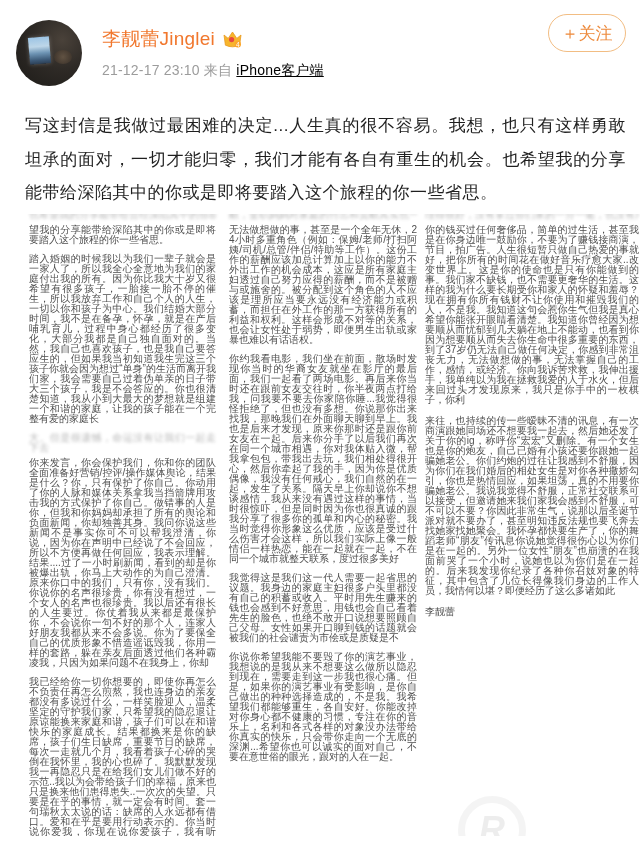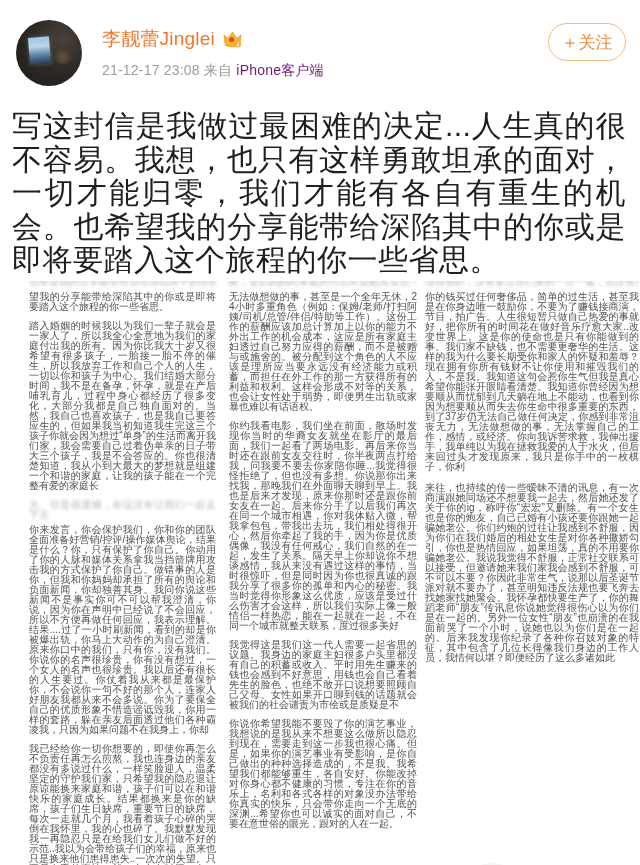--- a/index.html
+++ b/index.html
@@ -21,29 +21,29 @@
   }
   .avatar .hand{
     position:absolute;right:10px;top:30px;width:18px;height:14px;border-radius:50%;
     background:radial-gradient(circle,#6b5a48 0%,#473b30 70%,transparent 100%);opacity:.8;
   }
   .header-info{margin-left:20px;padding-top:6px;}
   .username-row{display:flex;align-items:center;}
   .username{color:#f1772d;font-size:19px;font-weight:500;letter-spacing:.2px;}
   .badge{margin-left:7px;display:inline-flex;}
   .meta{margin-top:10px;font-size:14px;color:#9c9c9c;letter-spacing:.2px;}
-  .meta .src{color:#701a75;}
+  .meta .src{color:#000000;text-decoration:underline;}
   .follow-btn{
-    position:absolute;right:14px;top:23px;width:78px;height:38px;box-sizing:border-box;
+    position:absolute;right:14px;top:14px;width:78px;height:38px;box-sizing:border-box;
     border:1.5px solid #f2bd83;border-radius:20px;background:#fff;color:#ed8a3c;
     font-size:17px;display:flex;align-items:center;justify-content:center;cursor:pointer;
   }
   
   .post-text{
-    margin:19px 14px 0 12px;font-size:30px;line-height:33.5px;color:#1f1f1f;
+    margin:19px 14px 0 25px;font-size:17px;line-height:33.5px;color:#1f1f1f;
     letter-spacing:.5px;text-align:justify;
   }
   
   .letter{
     position:relative;margin-top:4px;height:622px;overflow:hidden;
     padding-left:29px;display:flex;background:#fff;
   }
   .col{box-sizing:border-box;}
   .col-1{width:187px;}
   .col-2{width:188px;margin-left:13px;}
@@ -77,21 +77,21 @@
       <span class="badge">
         <svg width="21" height="19" viewBox="0 0 21 19">
           <path d="M2 5 L6.2 8.4 L10.5 2 L14.8 8.4 L19 5 L17.6 15.2 Q10.5 18.4 3.4 15.2 Z" fill="#f7b52c" stroke="#e8991f" stroke-width="0.8"></path>
           <circle cx="9.6" cy="9.6" r="2.6" fill="#e8483f"></circle>
           <circle cx="15.8" cy="14.2" r="3.2" fill="#fca62a"></circle>
           <text x="14.1" y="16.6" font-size="6.5" fill="#ffffff" font-family="Liberation Sans, sans-serif">4</text>
         </svg>
       </span>
     </div>
     <div class="meta">
-      <span>21-12-17 23:08</span>
+      <span>21-12-17 23:10</span>
       <span>来自</span>
       <span class="src">iPhone客户端</span>
     </div>
   </div>
   <div class="follow-btn">＋关注</div>
 </div>
 
 <div class="post-text">写这封信是我做过最困难的决定...人生真的很不容易。我想，也只有这样勇敢坦承的面对，一切才能归零，我们才能有各自有重生的机会。也希望我的分享能带给深陷其中的你或是即将要踏入这个旅程的你一些省思。</div>
 
 <div class="letter">
@@ -109,15 +109,16 @@
     <p>无法做想做的事，甚至是一个全年无休，24小时多重角色（例如：保姆/老师/打扫阿姨/司机/总管/伴侣/特助等工作）。这份工作的薪酬应该加总计算加上以你的能力不外出工作的机会成本，这应是所有家庭主妇透过自己努力应得的薪酬，而不是被赠与或施舍的。被分配到这个角色的人不应该是理所应当要永远没有经济能力或积蓄，而担任在外工作的那一方获得所有的利益和权利。这样会形成不对等的关系，也会让女性处于弱势，即便男生出轨或家暴也难以有话语权。</p>
     <p>你约我看电影，我们坐在前面，散场时发现你当时的华裔女友就坐在影厅的最后面，我们一起看了两场电影。再后来你当时还在跟前女友交往时，你半夜两点打给我，问我要不要去你家陪你睡...我觉得很怪拒绝了，但也没有多想。你说那你出来找我，那晚我们在外面聊天聊到早上。我也是后来才发现，原来你那时还是跟你前女友在一起。后来你分手了以后我们再次在同一个城市相遇，你对我体贴入微，帮我拿包包，带我出去玩，我们相处得很开心，然后你牵起了我的手，因为你是优质偶像，我没有任何戒心，我们自然的在一起，发生了关系。隔天早上你却说你不想谈感情，我从来没有遇过这样的事情，当时很惊吓，但是同时因为你也很真诚的跟我分享了很多你的孤单和内心的秘密。我当时觉得你形象这么优质，应该是受过什么伤害才会这样，所以我们实际上像一般情侣一样热恋，能在一起就在一起，不在同一个城市就整天联系，度过很多美好</p>
     <p>我觉得这是我们这一代人需要一起省思的议题。我身边的家庭主妇很多户头里都没有自己的积蓄或收入。平时用先生赚来的钱也会感到不好意思，用钱也会自己看着先生的脸色，也绝不敢开口说想要照顾自己父母。女性如果开口聊到钱的话题就会被我们的社会谴责为市侩或是质疑是不</p>
     <p>你说你希望我能不要毁了你的演艺事业，我想说的是我从来不想要这么做所以隐忍到现在，需要走到这一步我也很心痛。但是，如果你的演艺事业有受影响，是你自己做出的种种选择造成的，不是我。我希望我们都能够重生，各自安好。你能改掉对你身心都不健康的习惯，专注在你的音乐上，名利和各式各样的对象没办法带给你真实的快乐，只会带你走向一个无底的深渊...希望你也可以诚实的面对自己，不要在意世俗的眼光，跟对的人在一起。</p>
 
   </div>
   <div class="col col-3">
     <p class="fade fade-top">理得很好，没有拿过你们家的一分一毫，也没有用</p>
     <p>你的钱买过任何奢侈品，简单的过生活，甚至我是在你身边唯一鼓励你，不要为了赚钱接商演，节目，拍广告。人生很短暂只做自己热爱的事就好，把你所有的时间花在做好音乐疗愈大家..改变世界上。这是你的使命也是只有你能做到的事。我们家不缺钱，也不需要更奢华的生活。这样的我为什么要长期受你和家人的怀疑和羞辱？现在拥有你所有钱财不让你使用和摧毁我们的人，不是我。我知道这句会惹你生气但我是真心希望你能张开眼睛看清楚。我知道你曾经因为想要顺从而忧郁到几天躺在地上不能动，也看到你因为想要顺从而失去你生命中很多重要的东西，到了37岁仍无法自己做任何决定，你感到非常沮丧无力，无法做想做的事，无法掌握自己的工作，感情，或经济。你向我诉苦求救，我伸出援手，我单纯以为我在拯救我爱的人于水火，但后来回过头才发现原来，我只是你手中的一枚棋子，你利</p>
     <p>来往，也持续的传一些暧昧不清的讯息，有一次商演跟她同场还不想要我一起去，然后她还发了关于你的ig，称呼你“宏宏”又删除。有一个女生也是你的炮友，自己已婚有小孩还要你跟她一起骗她老公。你们约炮的过往让我感到不舒服，因为你们在我们婚后的相处女生是对你各种撒娇勾引，你也是热情回应，如果坦荡，真的不用要你骗她老公。我说我觉得不舒服，正常社交联系可以接受，但邀请她来我们家我会感到不舒服，可不可以不要？你因此非常生气，说那以后圣诞节派对就不要办了，甚至明知违反法规也要飞奔去找她家找她聚会。我怀孕都快要生产了，你的舞蹈老师“朋友”传讯息你说她觉得很伤心以为你们是在一起的。另外一位女性“朋友”也崩溃的在我面前哭了一个小时，说她也以为你们是在一起的。后来我发现你纪录了各种你召妓对象的特征，其中包含了几位长得像我们身边的工作人员，我情何以堪？即便经历了这么多诸如此</p>
+    <p class="signature">李靓蕾</p>
   </div>
   <div class="watermark">R</div>
 </div>
 
 </body></html>

